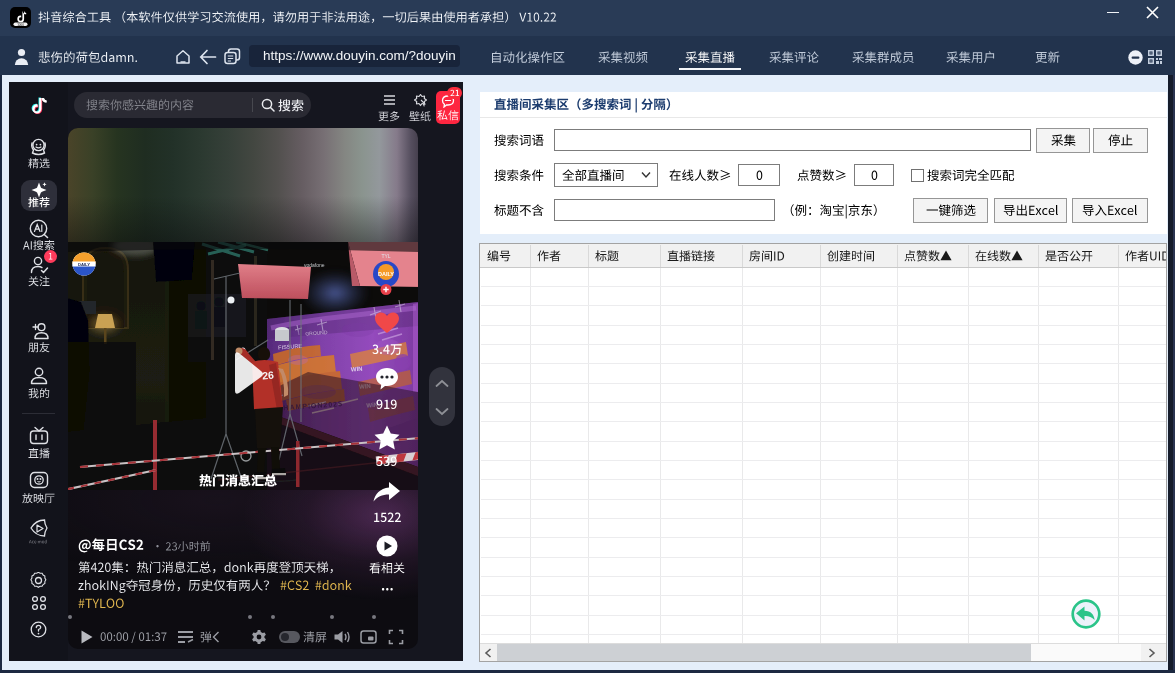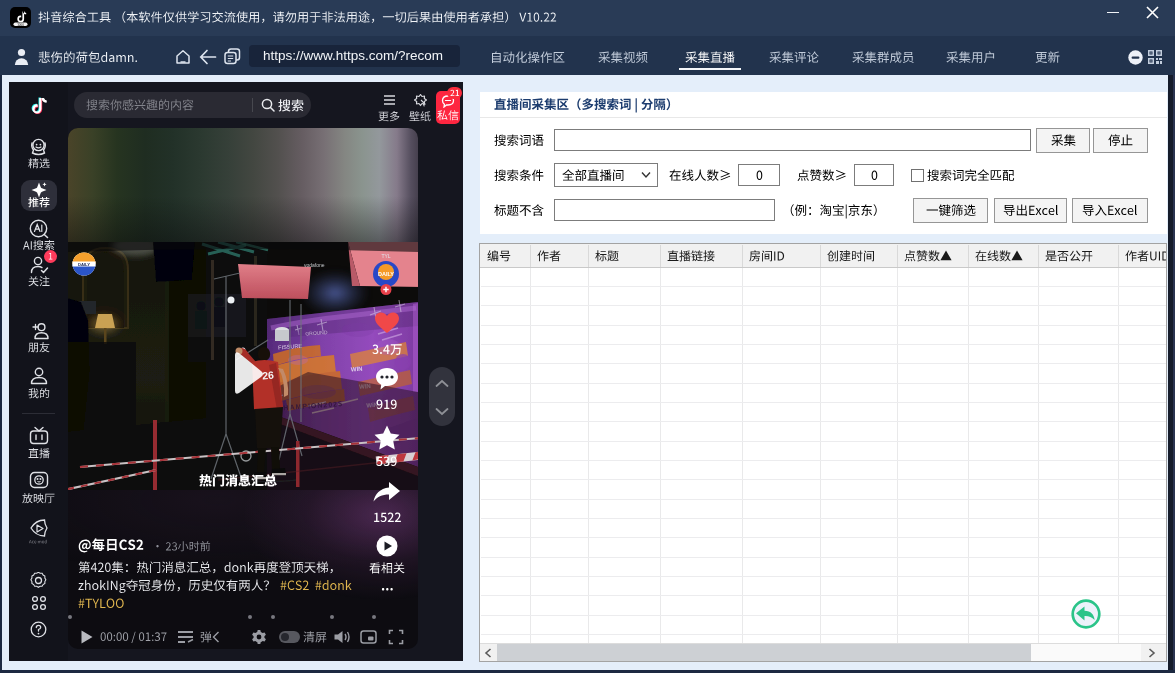--- a/index.html
+++ b/index.html
@@ -38,21 +38,21 @@
     </svg>
     <svg class="abs" style="left:199px;top:49px" width="18" height="16">
       <path d="M8 1.5 L1.8 8 L8 14.5 M2.2 8 L16.5 8" stroke="#dde4ee" stroke-width="1.7" fill="none" stroke-linecap="round"></path>
     </svg>
     <svg class="abs" style="left:224px;top:48px" width="17" height="17">
       <rect x="4.5" y="1" width="11" height="11" rx="2.5" fill="none" stroke="#dde4ee" stroke-width="1.5"></rect>
       <rect x="1" y="4.5" width="11" height="11" rx="2.5" fill="#22334d" stroke="#dde4ee" stroke-width="1.5"></rect>
       <path d="M3.8 8 L9.2 8 M3.8 10.5 L9.2 10.5 M3.8 13 L7 13" stroke="#dde4ee" stroke-width="1.1"></path>
     </svg>
     <div style="position:absolute;left:249px;top:45px;width:211px;height:21.5px;background:#18243a;border-radius:4px"></div>
-    <div class="abs" style="left:263px;top:48px;font-size:13.5px;color:#f2f5f8;font-family:'Liberation Sans',sans-serif">https://www.https.com/?recom</div>
+    <div class="abs" style="left:263px;top:48px;font-size:13.5px;color:#f2f5f8;font-family:'Liberation Sans',sans-serif">https://www.douyin.com/?douyin</div>
     <svg style="position:absolute;left:489.5px;top:49.6px;overflow:visible" width="77" height="17">
       <path d="M3 6.8H9.7V8.6H3ZM3 5.9V4H9.7V5.9ZM3 9.5H9.7V11.3H3ZM5.7 1.4C5.6 1.9 5.4 2.6 5.2 3.1H2V12.9H3V12.2H9.7V12.8H10.7V3.1H6.2C6.4 2.6 6.6 2.1 6.8 1.5Z M13.6 2.4V3.3H18.4V2.4ZM20.7 1.6C20.7 2.5 20.7 3.4 20.6 4.3H18.8V5.2H20.6C20.4 8 19.9 10.7 18.2 12.2C18.5 12.3 18.8 12.7 19 12.9C20.8 11.1 21.3 8.3 21.5 5.2H23.4C23.2 9.6 23.1 11.3 22.7 11.7C22.6 11.8 22.5 11.8 22.2 11.8C22 11.8 21.3 11.8 20.6 11.8C20.8 12.1 20.9 12.4 20.9 12.7C21.6 12.8 22.3 12.8 22.6 12.7C23.1 12.7 23.3 12.6 23.6 12.2C24 11.7 24.1 9.9 24.3 4.8C24.3 4.6 24.3 4.3 24.3 4.3H21.6C21.6 3.4 21.6 2.5 21.6 1.6ZM13.6 11.3 13.6 11.3V11.4C13.9 11.2 14.4 11.1 17.8 10.3L18.1 11.1L18.9 10.8C18.7 9.9 18.1 8.5 17.6 7.3L16.9 7.5C17.1 8.1 17.4 8.8 17.6 9.5L14.6 10.1C15.1 9 15.6 7.6 15.9 6.3H18.7V5.4H13.2V6.3H14.9C14.6 7.7 14.1 9.2 13.9 9.6C13.7 10.1 13.5 10.4 13.3 10.5C13.4 10.7 13.6 11.2 13.6 11.3Z M35.8 3.2C35 4.5 33.8 5.8 32.5 6.8V1.6H31.4V7.6C30.6 8.1 29.8 8.6 29 9C29.3 9.2 29.6 9.5 29.7 9.7C30.3 9.4 30.9 9.1 31.4 8.7V10.9C31.4 12.3 31.8 12.7 33.1 12.7C33.4 12.7 35 12.7 35.3 12.7C36.6 12.7 36.9 11.8 37 9.5C36.7 9.4 36.3 9.2 36.1 9.1C36 11.2 35.9 11.7 35.2 11.7C34.9 11.7 33.5 11.7 33.2 11.7C32.6 11.7 32.5 11.6 32.5 10.9V8C34.1 6.9 35.6 5.4 36.7 3.8ZM28.9 1.4C28.1 3.3 26.9 5.2 25.5 6.4C25.7 6.6 26 7.1 26.1 7.3C26.6 6.8 27.1 6.2 27.6 5.6V12.9H28.6V4.2C29.1 3.4 29.5 2.5 29.8 1.7Z M44.1 2.6H47V3.9H44.1ZM43.3 1.9V4.7H47.8V1.9ZM42.8 5.9H44.4V7.3H42.8ZM46.6 5.9H48.3V7.3H46.6ZM39.5 1.4V3.9H38.1V4.8H39.5V7.5C38.9 7.7 38.4 7.9 38 8.1L38.2 8.9L39.5 8.5V11.8C39.5 12 39.5 12 39.3 12C39.2 12 38.8 12 38.4 12C38.5 12.2 38.6 12.6 38.7 12.8C39.3 12.8 39.7 12.8 40 12.7C40.3 12.5 40.4 12.3 40.4 11.8V8.1L41.6 7.7L41.5 6.8L40.4 7.2V4.8H41.5V3.9H40.4V1.4ZM45.1 8V9H41.8V9.8H44.5C43.6 10.7 42.3 11.5 41 11.9C41.1 12.1 41.4 12.4 41.5 12.6C42.8 12.2 44.2 11.3 45.1 10.3V12.9H46V10.2C46.8 11.2 47.9 12.1 49 12.5C49.1 12.3 49.4 12 49.6 11.8C48.5 11.4 47.3 10.6 46.5 9.8H49.4V9H46V8H49.1V5.2H45.9V8H45.2V5.2H42V8Z M56.6 1.5C56 3.4 54.9 5.2 53.8 6.4C54 6.5 54.4 6.8 54.5 7C55.2 6.3 55.8 5.4 56.3 4.4H57.2V12.9H58.1V9.8H61.9V9H58.1V7.1H61.7V6.2H58.1V4.4H62V3.5H56.8C57 2.9 57.3 2.4 57.5 1.8ZM53.6 1.4C52.9 3.3 51.7 5.2 50.5 6.4C50.6 6.7 50.9 7.2 51 7.4C51.4 6.9 51.8 6.4 52.2 5.9V12.9H53.2V4.4C53.7 3.6 54.1 2.6 54.5 1.7Z M74.1 2.1H63.7V12.5H74.4V11.6H64.6V3H74.1ZM65.7 4.6C66.7 5.4 67.8 6.3 68.8 7.3C67.8 8.4 66.5 9.3 65.3 10C65.5 10.2 65.9 10.6 66.1 10.8C67.2 10 68.4 9 69.5 7.9C70.6 8.9 71.5 10 72.2 10.8L72.9 10.1C72.2 9.3 71.2 8.3 70.1 7.2C71 6.2 71.8 5.1 72.5 3.9L71.6 3.6C71 4.7 70.3 5.7 69.4 6.6C68.4 5.7 67.4 4.8 66.4 4Z" fill="#c3cddb"></path>
     </svg>
     <svg style="position:absolute;left:598.0px;top:49.6px;overflow:visible" width="52" height="17">
       <path d="M10 3.3C9.6 4.2 8.8 5.5 8.2 6.4L8.9 6.7C9.6 5.9 10.4 4.7 11 3.7ZM1.8 4.1C2.3 4.8 2.8 5.8 3 6.5L3.8 6.1C3.7 5.4 3.1 4.5 2.6 3.8ZM5.2 3.6C5.5 4.4 5.9 5.3 5.9 6L6.9 5.7C6.8 5 6.4 4.1 6 3.4ZM10.4 1.5C8.2 2 4.4 2.3 1.1 2.4C1.2 2.6 1.4 3 1.4 3.2C4.6 3.2 8.5 2.8 11.1 2.4ZM0.8 7.2V8.2H5C3.9 9.6 2.1 10.9 0.4 11.6C0.7 11.8 1 12.2 1.1 12.4C2.8 11.6 4.5 10.2 5.7 8.7V12.9H6.7V8.6C8 10.2 9.7 11.6 11.4 12.4C11.6 12.2 11.9 11.8 12.1 11.6C10.4 10.9 8.6 9.6 7.4 8.2H11.8V7.2H6.7V6.1H5.7V7.2Z M18.2 8.2V9.1H13.2V9.9H17.4C16.2 10.8 14.4 11.6 12.9 12C13.1 12.2 13.3 12.5 13.5 12.8C15.1 12.3 17 11.3 18.2 10.2V12.9H19.2V10.2C20.5 11.2 22.4 12.2 24 12.7C24.1 12.4 24.4 12.1 24.6 11.9C23 11.5 21.3 10.8 20.1 9.9H24.3V9.1H19.2V8.2ZM18.6 5V5.8H15.6V5ZM18.3 1.6C18.5 1.9 18.8 2.4 18.9 2.7H16.1C16.3 2.3 16.6 1.9 16.8 1.6L15.8 1.4C15.3 2.5 14.2 3.9 12.9 4.9C13.1 5 13.4 5.3 13.6 5.5C13.9 5.2 14.3 4.9 14.7 4.5V8.5H15.6V8.1H24V7.4H19.5V6.5H23.1V5.8H19.5V5H23.1V4.3H19.5V3.5H23.6V2.7H19.9C19.7 2.3 19.4 1.8 19.2 1.4ZM18.6 4.3H15.6V3.5H18.6ZM18.6 6.5V7.4H15.6V6.5Z M30.6 2V8.7H31.5V2.8H35.4V8.7H36.3V2ZM26.9 1.8C27.4 2.3 27.9 3 28.1 3.5L28.9 3C28.6 2.6 28.1 1.9 27.6 1.4ZM33 3.8V6.2C33 8.2 32.6 10.6 29.4 12.2C29.6 12.4 29.9 12.7 30 12.9C31.9 11.9 32.9 10.6 33.4 9.2V11.7C33.4 12.5 33.7 12.7 34.6 12.7H35.7C36.8 12.7 36.9 12.2 37.1 10.2C36.8 10.2 36.5 10.1 36.3 9.9C36.2 11.7 36.2 12 35.7 12H34.7C34.4 12 34.3 11.9 34.3 11.6V8.4H33.6C33.8 7.7 33.9 6.9 33.9 6.2V3.8ZM25.8 3.6V4.4H28.8C28.1 6 26.8 7.6 25.5 8.4C25.6 8.6 25.9 9.1 25.9 9.3C26.4 9 26.9 8.5 27.4 8V12.9H28.3V7.5C28.7 8.1 29.2 8.8 29.5 9.2L30.1 8.4C29.9 8.1 29 7.1 28.5 6.6C29.1 5.8 29.6 4.8 30 3.8L29.5 3.5L29.3 3.6Z M46.3 5.6C46.2 10 46.1 11.5 43.1 12.3C43.2 12.4 43.5 12.7 43.5 12.9C46.8 12 47 10.3 47 5.6ZM46.6 10.8C47.4 11.5 48.5 12.4 49 12.9L49.6 12.3C49.1 11.8 48 10.9 47.1 10.3ZM42.9 7.1C42.2 9.7 40.8 11.4 38.1 12.2C38.3 12.4 38.5 12.7 38.6 12.9C41.4 11.9 43 10.1 43.7 7.3ZM39.2 6.9C38.9 7.9 38.5 8.8 38 9.4C38.2 9.5 38.5 9.8 38.7 9.9C39.2 9.2 39.7 8.1 40 7.1ZM44.3 4.3V10.2H45.1V5H48.2V10.2H49V4.3H46.8L47.3 3H49.4V2.1H44V3H46.4C46.2 3.4 46.1 3.9 45.9 4.3ZM38.9 2.5V5.3H38V6.1H40.6V9.9H41.5V6.1H43.8V5.3H41.7V3.8H43.5V2.9H41.7V1.4H40.8V5.3H39.7V2.5Z" fill="#c3cddb"></path>
     </svg>
     <svg style="position:absolute;left:685.0px;top:49.6px;overflow:visible" width="52" height="17">
       <path d="M10 3.3C9.6 4.2 8.8 5.5 8.2 6.4L8.9 6.7C9.6 5.9 10.4 4.7 11 3.7ZM1.8 4.1C2.3 4.8 2.8 5.8 3 6.5L3.8 6.1C3.7 5.4 3.1 4.5 2.6 3.8ZM5.2 3.6C5.5 4.4 5.9 5.3 5.9 6L6.9 5.7C6.8 5 6.4 4.1 6 3.4ZM10.4 1.5C8.2 2 4.4 2.3 1.1 2.4C1.2 2.6 1.4 3 1.4 3.2C4.6 3.2 8.5 2.8 11.1 2.4ZM0.8 7.2V8.2H5C3.9 9.6 2.1 10.9 0.4 11.6C0.7 11.8 1 12.2 1.1 12.4C2.8 11.6 4.5 10.2 5.7 8.7V12.9H6.7V8.6C8 10.2 9.7 11.6 11.4 12.4C11.6 12.2 11.9 11.8 12.1 11.6C10.4 10.9 8.6 9.6 7.4 8.2H11.8V7.2H6.7V6.1H5.7V7.2Z M18.2 8.2V9.1H13.2V9.9H17.4C16.2 10.8 14.4 11.6 12.9 12C13.1 12.2 13.3 12.5 13.5 12.8C15.1 12.3 17 11.3 18.2 10.2V12.9H19.2V10.2C20.5 11.2 22.4 12.2 24 12.7C24.1 12.4 24.4 12.1 24.6 11.9C23 11.5 21.3 10.8 20.1 9.9H24.3V9.1H19.2V8.2ZM18.6 5V5.8H15.6V5ZM18.3 1.6C18.5 1.9 18.8 2.4 18.9 2.7H16.1C16.3 2.3 16.6 1.9 16.8 1.6L15.8 1.4C15.3 2.5 14.2 3.9 12.9 4.9C13.1 5 13.4 5.3 13.6 5.5C13.9 5.2 14.3 4.9 14.7 4.5V8.5H15.6V8.1H24V7.4H19.5V6.5H23.1V5.8H19.5V5H23.1V4.3H19.5V3.5H23.6V2.7H19.9C19.7 2.3 19.4 1.8 19.2 1.4ZM18.6 4.3H15.6V3.5H18.6ZM18.6 6.5V7.4H15.6V6.5Z M27.4 4.3V11.6H25.6V12.4H37V11.6H35.2V4.3H31.2L31.4 3.3H36.6V2.5H31.6L31.8 1.5L30.7 1.4L30.6 2.5H25.9V3.3H30.5L30.3 4.3ZM28.3 6.9H34.3V7.9H28.3ZM28.3 6.2V5.1H34.3V6.2ZM28.3 8.6H34.3V9.7H28.3ZM28.3 11.6V10.4H34.3V11.6Z M47.6 2.7C47.4 3.3 47 4.1 46.7 4.7H46V2.6C47 2.5 48 2.3 48.8 2.2L48.3 1.5C46.8 1.8 44.2 2.1 42 2.2C42.1 2.4 42.2 2.7 42.2 2.9C43.1 2.8 44.1 2.8 45.1 2.7V4.7H41.9V5.5H44.3C43.6 6.4 42.4 7.3 41.3 7.7C41.5 7.9 41.7 8.2 41.9 8.4C42.1 8.3 42.3 8.2 42.6 8.1V12.9H43.4V12.3H47.8V12.8H48.7V8.1L49.1 8.3C49.2 8.1 49.5 7.8 49.7 7.6C48.7 7.2 47.5 6.3 46.8 5.5H49.3V4.7H47.5C47.8 4.2 48.1 3.5 48.4 3ZM42.8 3.2C43 3.7 43.4 4.3 43.5 4.7L44.3 4.4C44.1 4 43.8 3.4 43.5 2.9ZM45.1 5.7V7.8H46V5.7C46.6 6.6 47.7 7.5 48.7 8.1H42.6C43.5 7.5 44.5 6.6 45.1 5.7ZM45.1 8.8V9.8H43.4V8.8ZM45.9 8.8H47.8V9.8H45.9ZM45.1 10.5V11.6H43.4V10.5ZM45.9 10.5H47.8V11.6H45.9ZM39.6 1.4V3.9H38V4.8H39.6V7.4L37.9 8L38 8.9L39.6 8.3V11.8C39.6 12 39.5 12 39.4 12C39.2 12.1 38.7 12.1 38.2 12C38.3 12.3 38.4 12.7 38.5 12.9C39.3 12.9 39.7 12.9 40 12.7C40.4 12.6 40.5 12.3 40.5 11.8V8L41.8 7.5L41.6 6.6L40.5 7V4.8H41.8V3.9H40.5V1.4Z" fill="#ffffff"></path>
     </svg>
     <svg style="position:absolute;left:769.0px;top:49.6px;overflow:visible" width="52" height="17">

